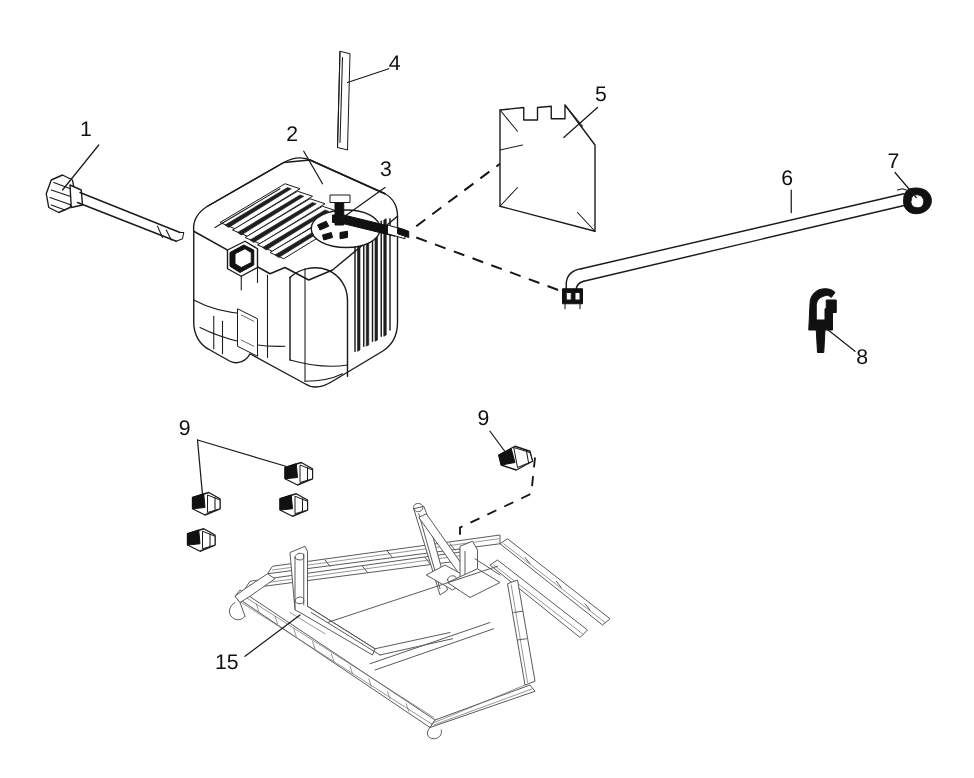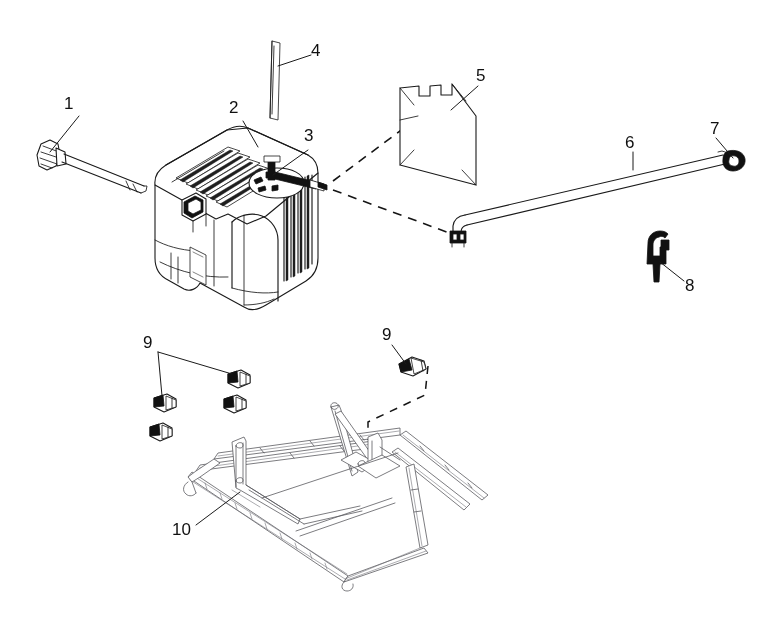--- a/index.html
+++ b/index.html
@@ -366,15 +366,15 @@
   <div class="callout-text" style="left:64px;  top:95px;">1</div>
   <div class="callout-text" style="left:229px; top:99px;">2</div>
   <div class="callout-text" style="left:304px; top:127px;">3</div>
   <div class="callout-text" style="left:311px; top:42px;">4</div>
   <div class="callout-text" style="left:476px; top:67px;">5</div>
   <div class="callout-text" style="left:625px; top:134px;">6</div>
   <div class="callout-text" style="left:710px; top:120px;">7</div>
   <div class="callout-text" style="left:685px; top:277px;">8</div>
   <div class="callout-text" style="left:143px; top:334px;">9</div>
   <div class="callout-text" style="left:382px; top:326px;">9</div>
-  <div class="callout-text" style="left:172px; top:521px;">10</div>
+  <div class="callout-text" style="left:172px; top:521px;">15</div>
 
 </div>
 
 </body></html>

